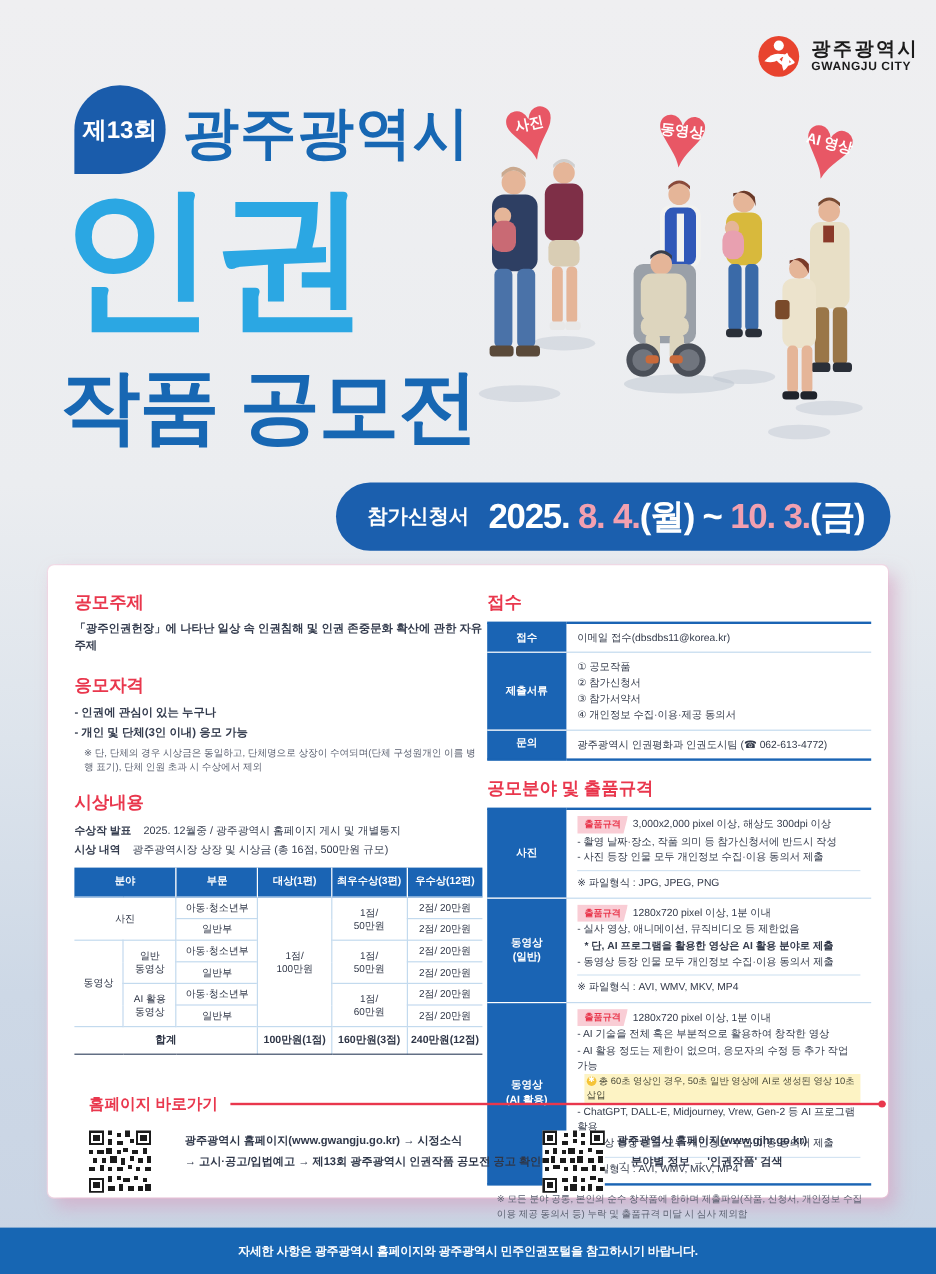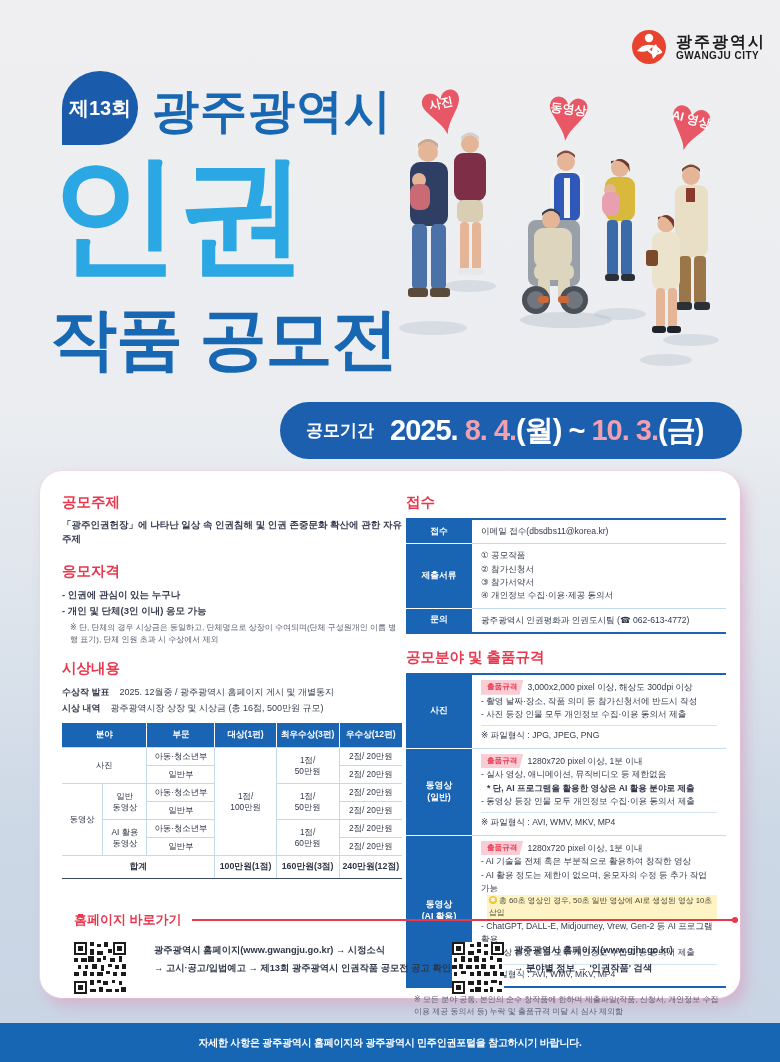--- a/index.html
+++ b/index.html
@@ -34,21 +34,21 @@
   
   .pill{
     position:absolute; left:280px; top:402px; width:462px; height:57px; background:#1b5fae;
     border-radius:29px; display:flex; align-items:center; padding:0 26px; gap:16px;
   }
   .pill-label{ color:#fff; font-size:17px; font-weight:bold; white-space:nowrap; }
   .pill-date{ font-size:29px; font-weight:800; white-space:nowrap; letter-spacing:-1px; }
   .pill-date .w{ color:#fff; } .pill-date .p{ color:#f2a0b0; }
   
   .card{
-    position:absolute; left:40px; top:471px; width:700px; height:527px; background:#fff; border-radius:22px;
+    position:absolute; left:40px; top:471px; width:700px; height:527px; background:#fff; border-radius:5px;
     box-shadow:6px 8px 14px rgba(214,165,195,.65), 0 0 0 1px #f2dde8;
   }
   .col-left{ position:absolute; left:22px; top:22px; width:340px; }
   .col-right{ position:absolute; left:366px; top:22px; width:320px; }
   .red-h{ color:#e9374d; font-size:14.5px; font-weight:bold; margin-bottom:6px; }
   .body-txt{ font-size:9.5px; font-weight:bold; color:#343c4e; line-height:1.5; }
   .dash-item{ font-size:9.5px; font-weight:bold; color:#343c4e; line-height:1.7; }
   .note{ font-size:8px; color:#5a6070; line-height:1.5; margin-top:3px; padding-left:8px; }
   .info-row{ display:flex; gap:10px; font-size:9px; line-height:1.8; color:#343c4e; }
   .info-row .lab{ font-weight:bold; white-space:nowrap; }
@@ -192,21 +192,21 @@
       <path d="M270 92 Q278 82 286 92 L286 100 Q280 86 270 89 Z" fill="#7a3a2a"></path>
     <rect x="264" y="104" width="28" height="58" rx="9" fill="#ece3cc"></rect>
     <rect x="258" y="122" width="12" height="16" rx="3" fill="#7a4a2a"></rect>
     <rect x="268" y="160" width="9" height="40" rx="4" fill="#e5b598"></rect>
       <rect x="280" y="160" width="9" height="40" rx="4" fill="#e5b598"></rect>
     <rect x="264" y="198" width="14" height="7" rx="3" fill="#1f232b"></rect>
       <rect x="279" y="198" width="14" height="7" rx="3" fill="#1f232b"></rect>
   </svg>
 
   <div class="pill">
-    <span class="pill-label">공모기간</span>
+    <span class="pill-label">참가신청서</span>
     <span class="pill-date">
       <span class="w">2025.</span>
       <span class="p">8. 4.</span><span class="w">(월)</span>
       <span class="w">~</span>
       <span class="p">10. 3.</span><span class="w">(금)</span>
     </span>
   </div>
 
   <div class="card">
 

